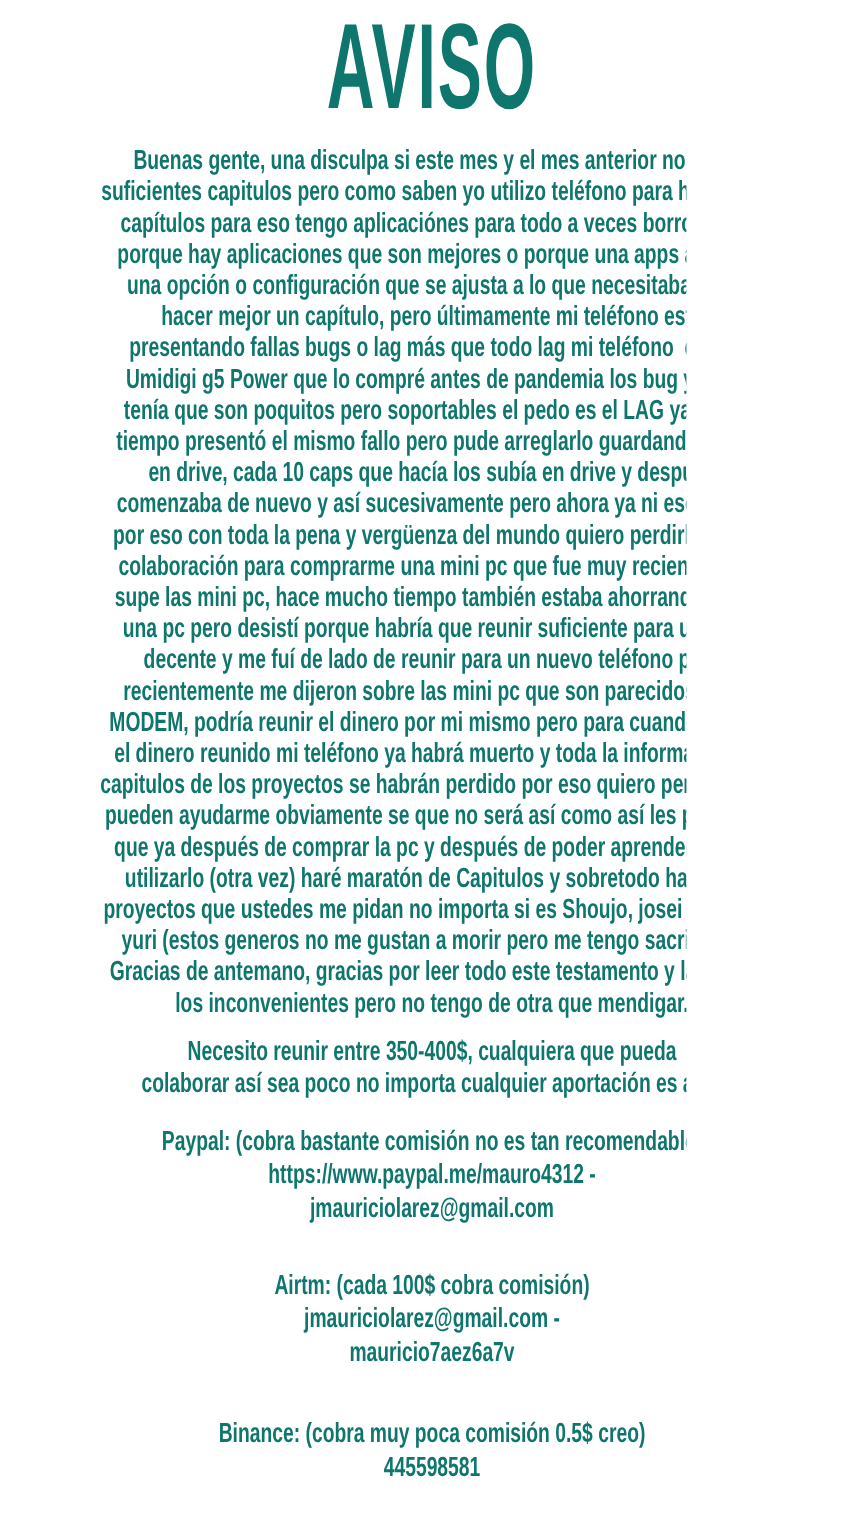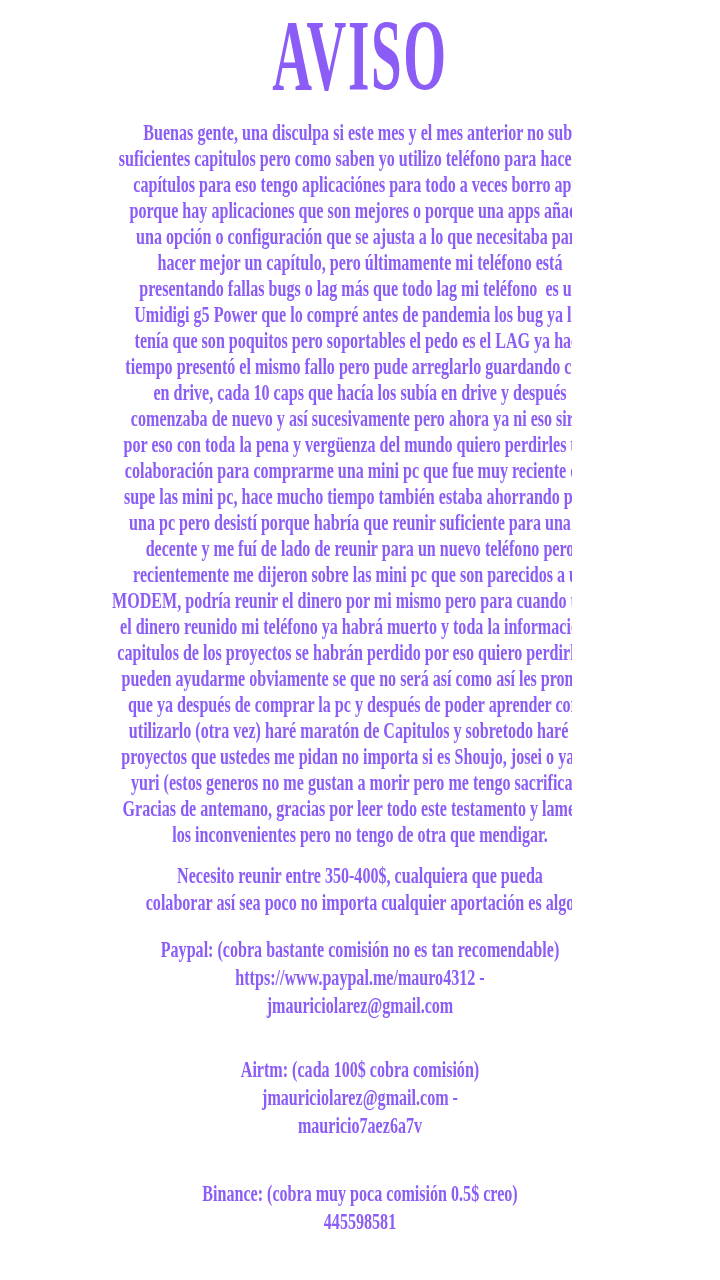--- a/index.html
+++ b/index.html
@@ -9,22 +9,22 @@
   body {
     width: 720px;
     height: 1280px;
     background: #ffffff;
     overflow: hidden;
   }
   .page {
     position: relative;
     width: 572px;
     height: 1280px;
-    color: #8b5cf6;
-    font-family: Liberation Serif, serif;
+    color: #0f766e;
+    font-family: Liberation Sans, sans-serif;
     font-weight: bold;
     overflow: hidden;
   }
   
   .condense-wrap {
     width: 1030px;
     margin-left: -155px;
     transform: scaleX(0.699);
     transform-origin: 50% 0;
     text-align: center;

